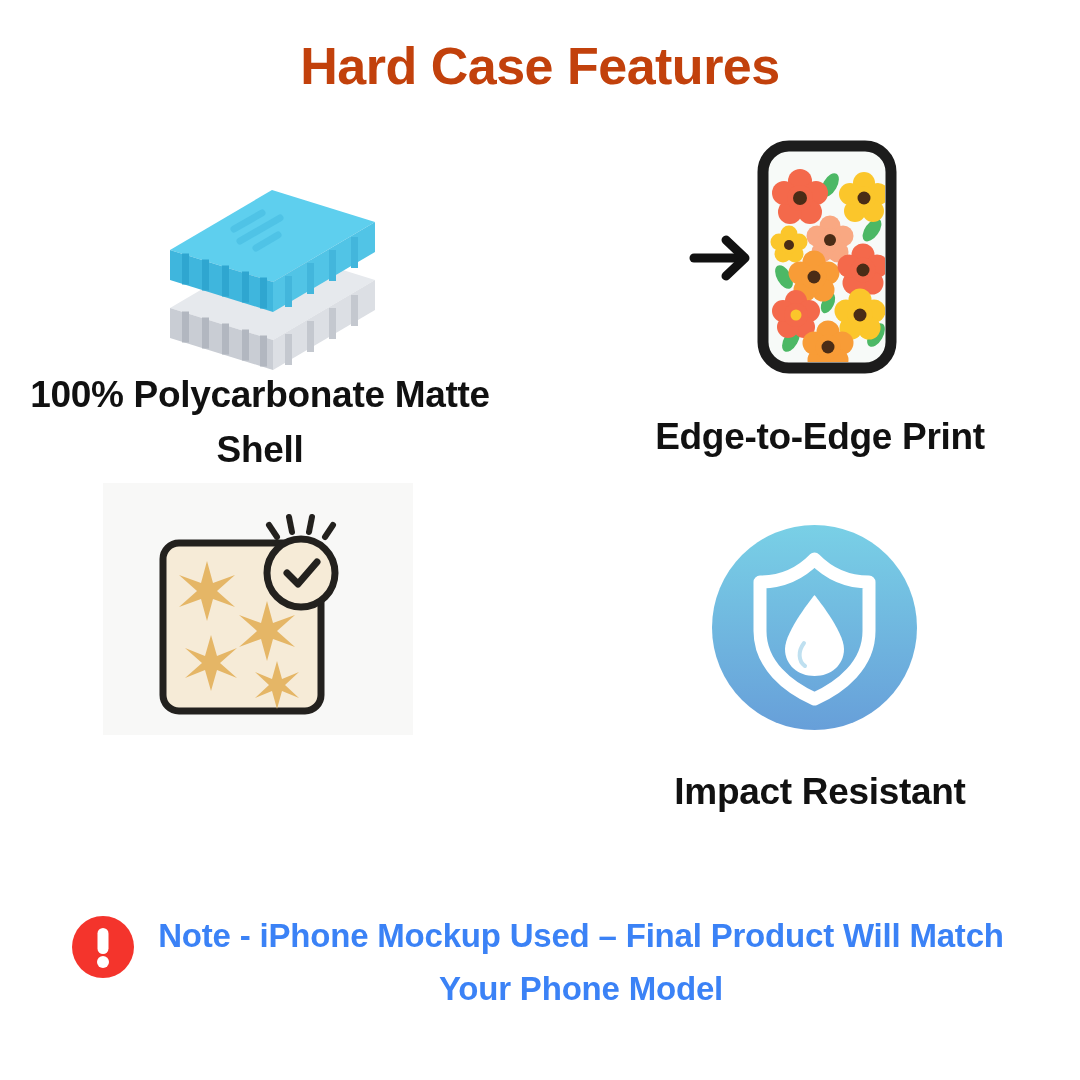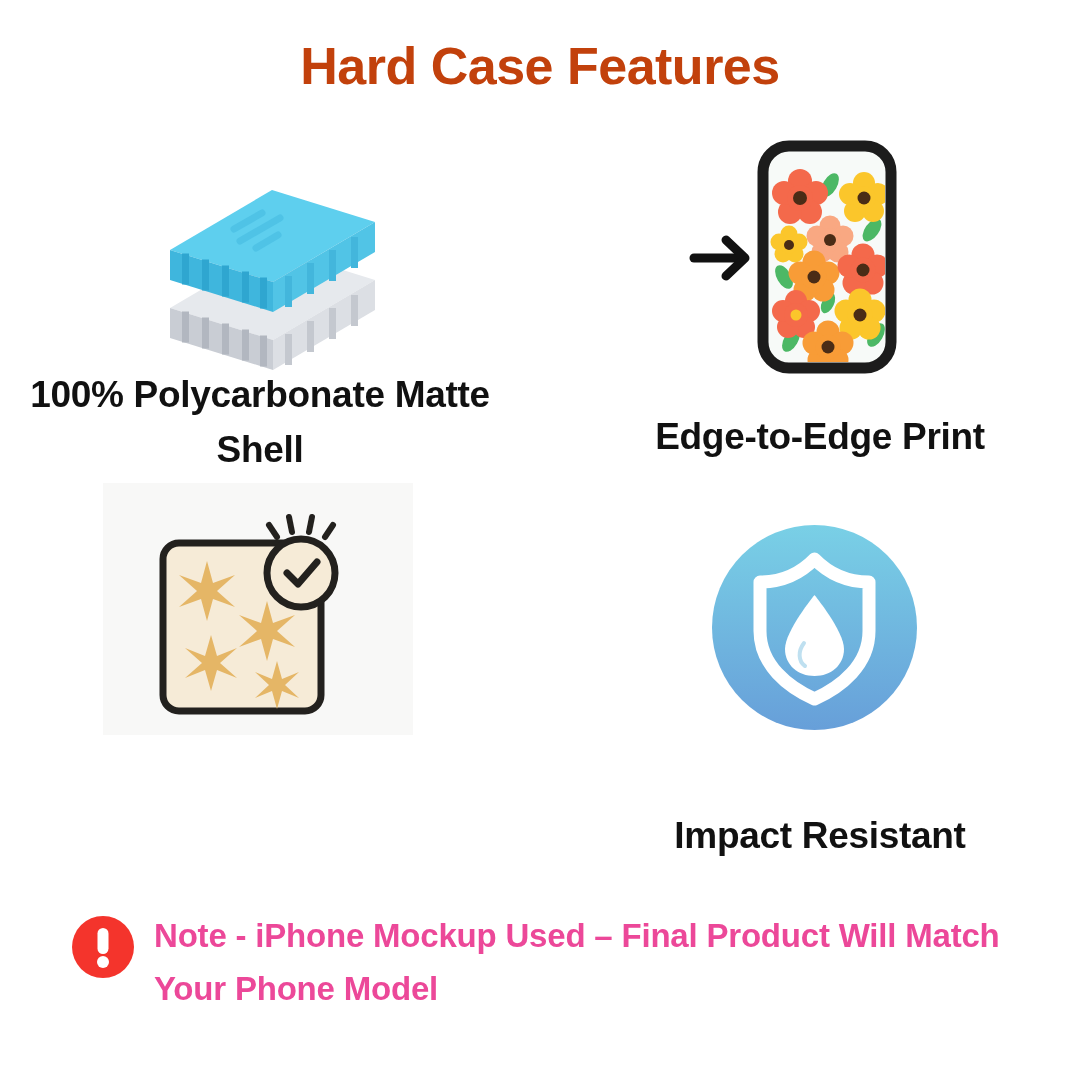--- a/index.html
+++ b/index.html
@@ -53,43 +53,43 @@
   #f3-backdrop {
     position:absolute;
     left:103px; top:483px; width:310px; height:252px;
     background:#f8f8f7;
   }
   #f3-icon { left:155px; top:515px; width:205px; height:205px; }
   #f3-label { left:10px; top:746px; width:500px; }
 
   
   #f4-icon { left:712px; top:525px; width:205px; height:205px; }
-  #f4-label { left:570px; top:765px; width:500px;margin-top:44px; }
+  #f4-label { left:570px; top:765px; width:500px; }
 
   
   #note {
     position:absolute;
     left:72px; top:910px;
     width:940px;
     display:flex;
     align-items:flex-start;
     gap:20px;
   }
   #note-icon {
     flex:0 0 auto;
     width:62px; height:62px;
     margin-top:6px;
   }
   #note-text {
     flex:1 1 auto;
-    text-align:left;
+    text-align:center;
     font-size:33px;
     font-weight:700;
     line-height:1.6;
-    color:#ec4899;
+    color:#3b82f6;
     letter-spacing:-0.2px;
     padding-right:4px;
   }
   svg { display:block; overflow:visible; }
 </style>
 </head>
 <body>
 
 <div id="page">
 

